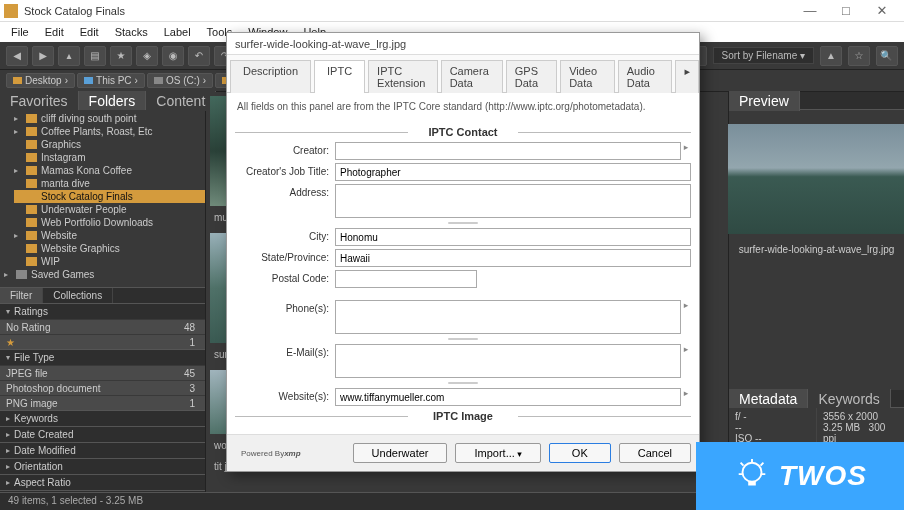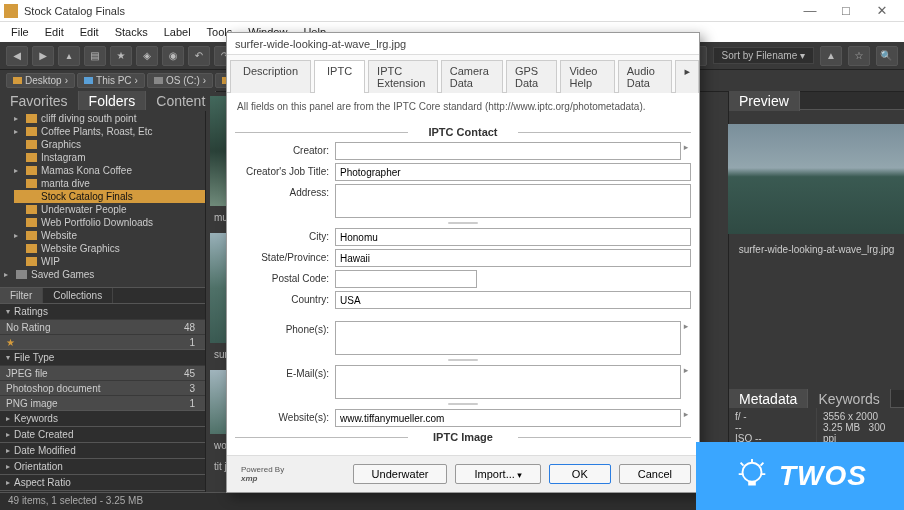--- a/index.html
+++ b/index.html
@@ -91,21 +91,21 @@
 .fieldset-label::before { left:0;} .fieldset-label::after { right:0;}
 .form-row { display:flex; align-items:flex-start; margin:3px 0;}
 .form-row label { width:100px; text-align:right; padding-right:6px; font-size:10px; color:#333; padding-top:3px;}
 .form-row input { flex:1; border:1px solid #aaa; padding:2px 4px; font-size:10px; height:18px;}
 .form-row textarea { flex:1; border:1px solid #aaa; padding:2px 4px; font-size:10px; height:34px; resize:none;}
 .form-row input.short { flex:0 0 74px;}
 .dlg-actions { display:flex; justify-content:flex-end; align-items:center; gap:8px; padding:8px; border-top:1px solid #ddd; background:#f0f0f0;}
 .dlg-btn { border:1px solid #999; background:#f7f7f7; padding:3px 18px; font-size:11px; border-radius:2px;}
 .dlg-btn.primary { border:1px solid #2a7de1; padding:3px 22px;}
 .dlg-btn.menu::after { content:" ▾"; font-size:9px;}
-.powered { display:flex; flex-direction:column; align-items:flex-start; margin-right:auto; padding-left:6px;}
+.powered { display:flex; flex-direction:row; align-items:flex-start; margin-right:auto; padding-left:6px;}
 .powered span { font-size:8px; color:#555;}
 .xmp { font-size:16px; font-weight:bold; font-style:italic; color:#333;text-align:right;}
 .chev { width:10px; color:#888; font-size:9px; text-align:center;}
 
 .grip { height:4px; display:flex; justify-content:center; align-items:center;}
 .grip span { width:30px; height:2px; background:#ccc; border-radius:1px;}
 
 
 .watermark { position:absolute; right:0; bottom:0; width:208px; height:68px; background:#3aa6ff; display:flex; align-items:center; justify-content:center; gap:8px; z-index:20;}
 .watermark .bulb { width:38px; height:38px; }
@@ -364,21 +364,21 @@
 <div class="status">49 items, 1 selected - 3.25 MB</div>
 
 <div class="dialog">
   <div class="dlg-title">surfer-wide-looking-at-wave_lrg.jpg</div>
   <div class="dlg-tabs">
     <div class="dlg-tab">Description</div>
     <div class="dlg-tab active">IPTC</div>
     <div class="dlg-tab small">IPTC Extension</div>
     <div class="dlg-tab small">Camera Data</div>
     <div class="dlg-tab small">GPS Data</div>
-    <div class="dlg-tab small">Video Help</div>
+    <div class="dlg-tab small">Video Data</div>
     <div class="dlg-tab small">Audio Data</div>
     <div class="dlg-tab small">▸</div>
   </div>
   <div class="dlg-note">All fields on this panel are from the IPTC Core standard (http://www.iptc.org/photometadata).</div>
 
   <div class="dlg-body">
     <div class="fieldset-label">IPTC Contact</div>
 
     <div class="form-row">
         <label>Creator:</label>
@@ -400,24 +400,20 @@
         <label>City:</label>
         <input value="Honomu" style="">
       </div>
     <div class="form-row">
         <label>State/Province:</label>
         <input value="Hawaii" style="">
       </div>
     <div class="form-row">
         <label>Postal Code:</label>
         <input class="short" value="" style="">
-      </div>
-    <div class="form-row">
-        <label>Country:</label>
-        <input value="USA" style="">
       </div>
     <div style="height:6px"></div>
     <div class="form-row">
         <label>Phone(s):</label>
         <textarea style=""></textarea>
         <span class="chev">▸</span>
       </div>
     <div class="grip">
         <span></span>
       </div>

